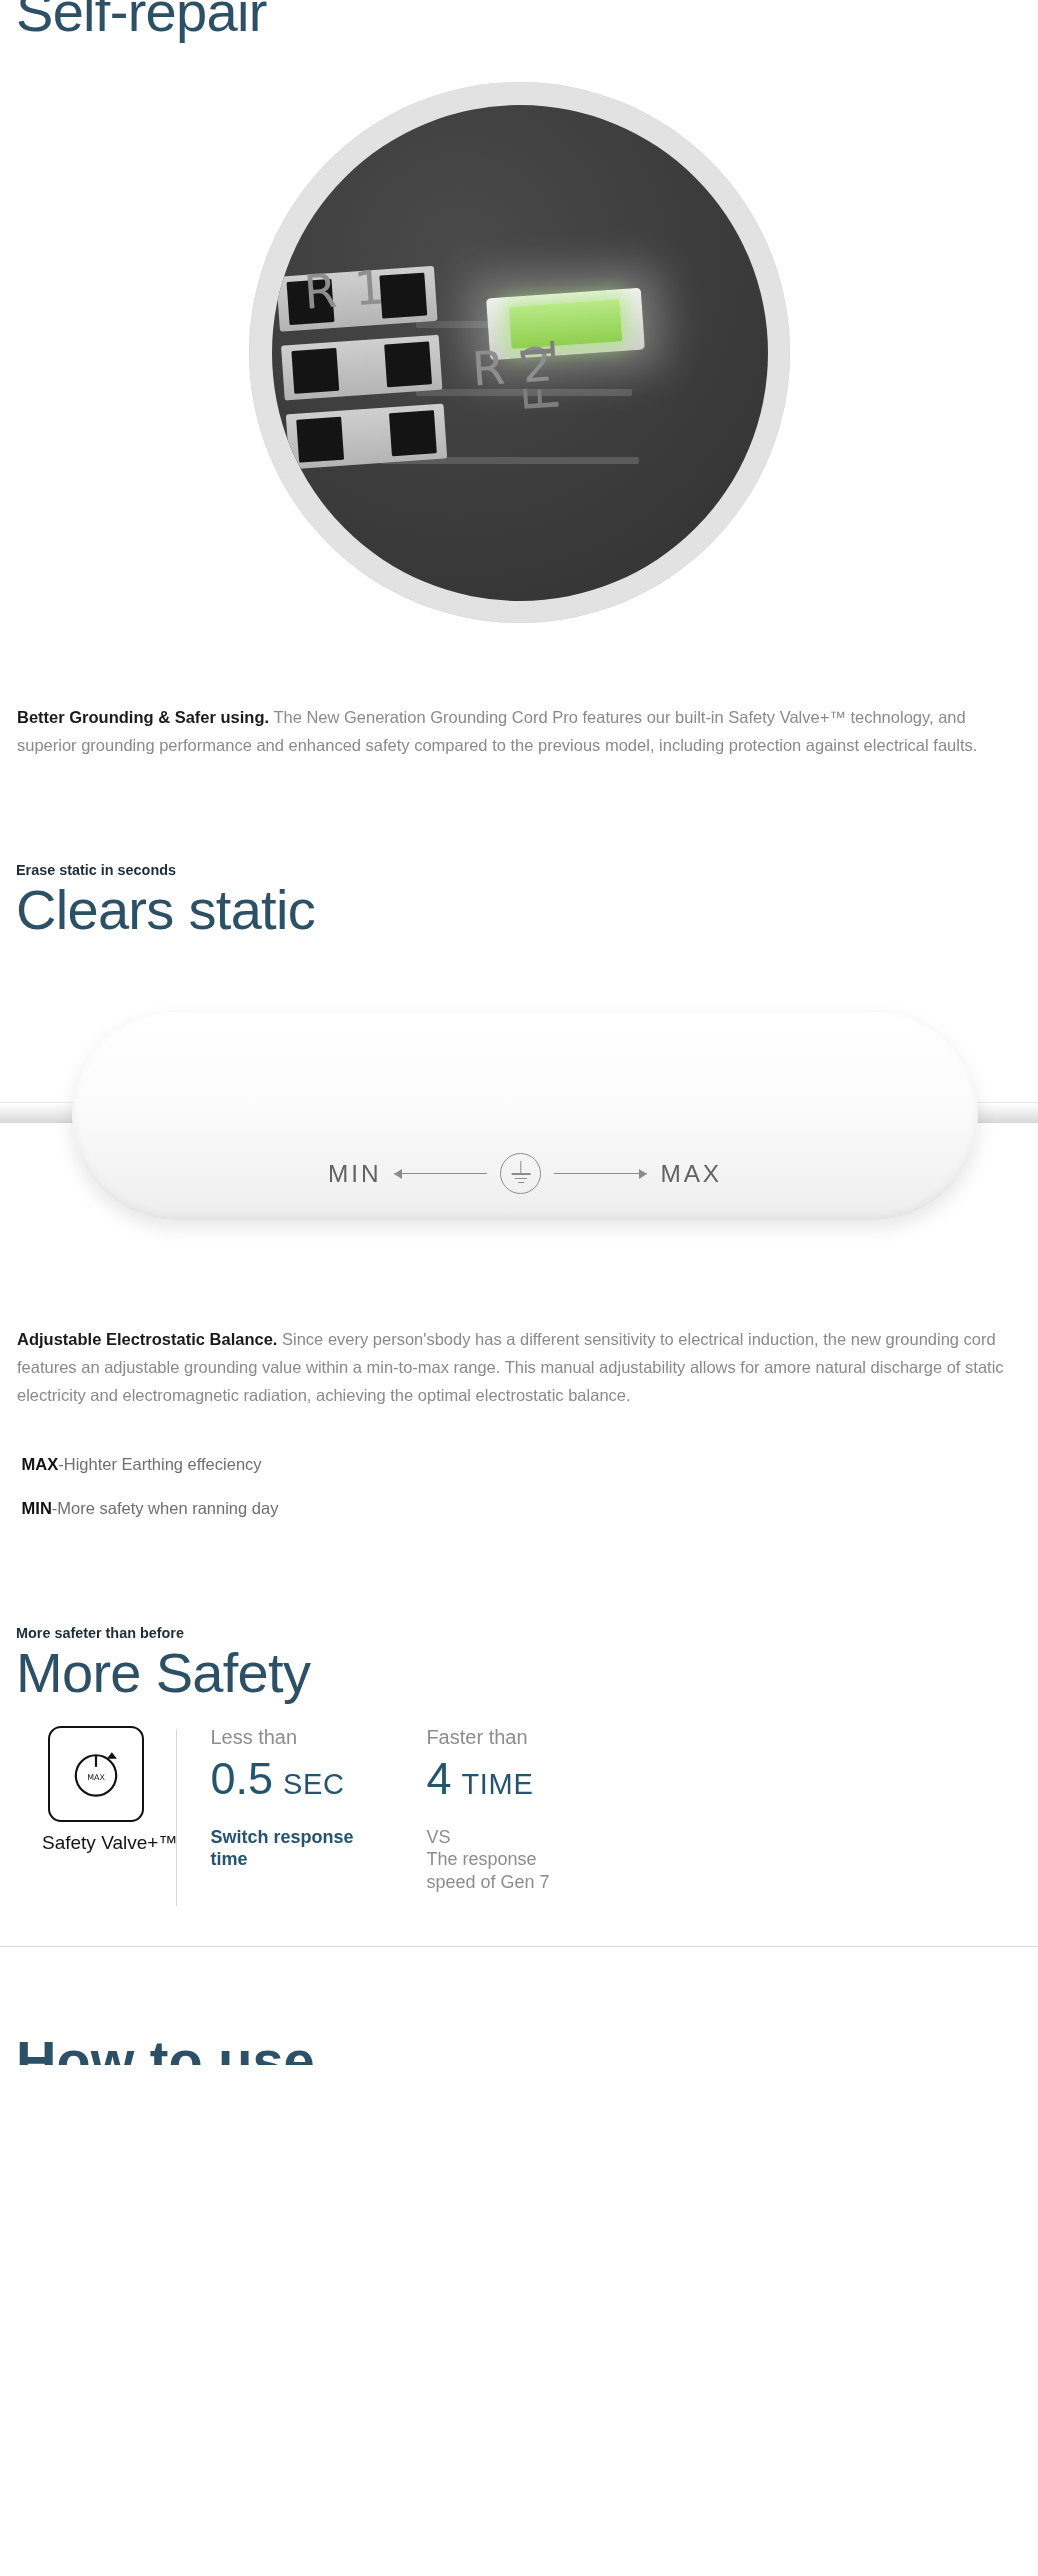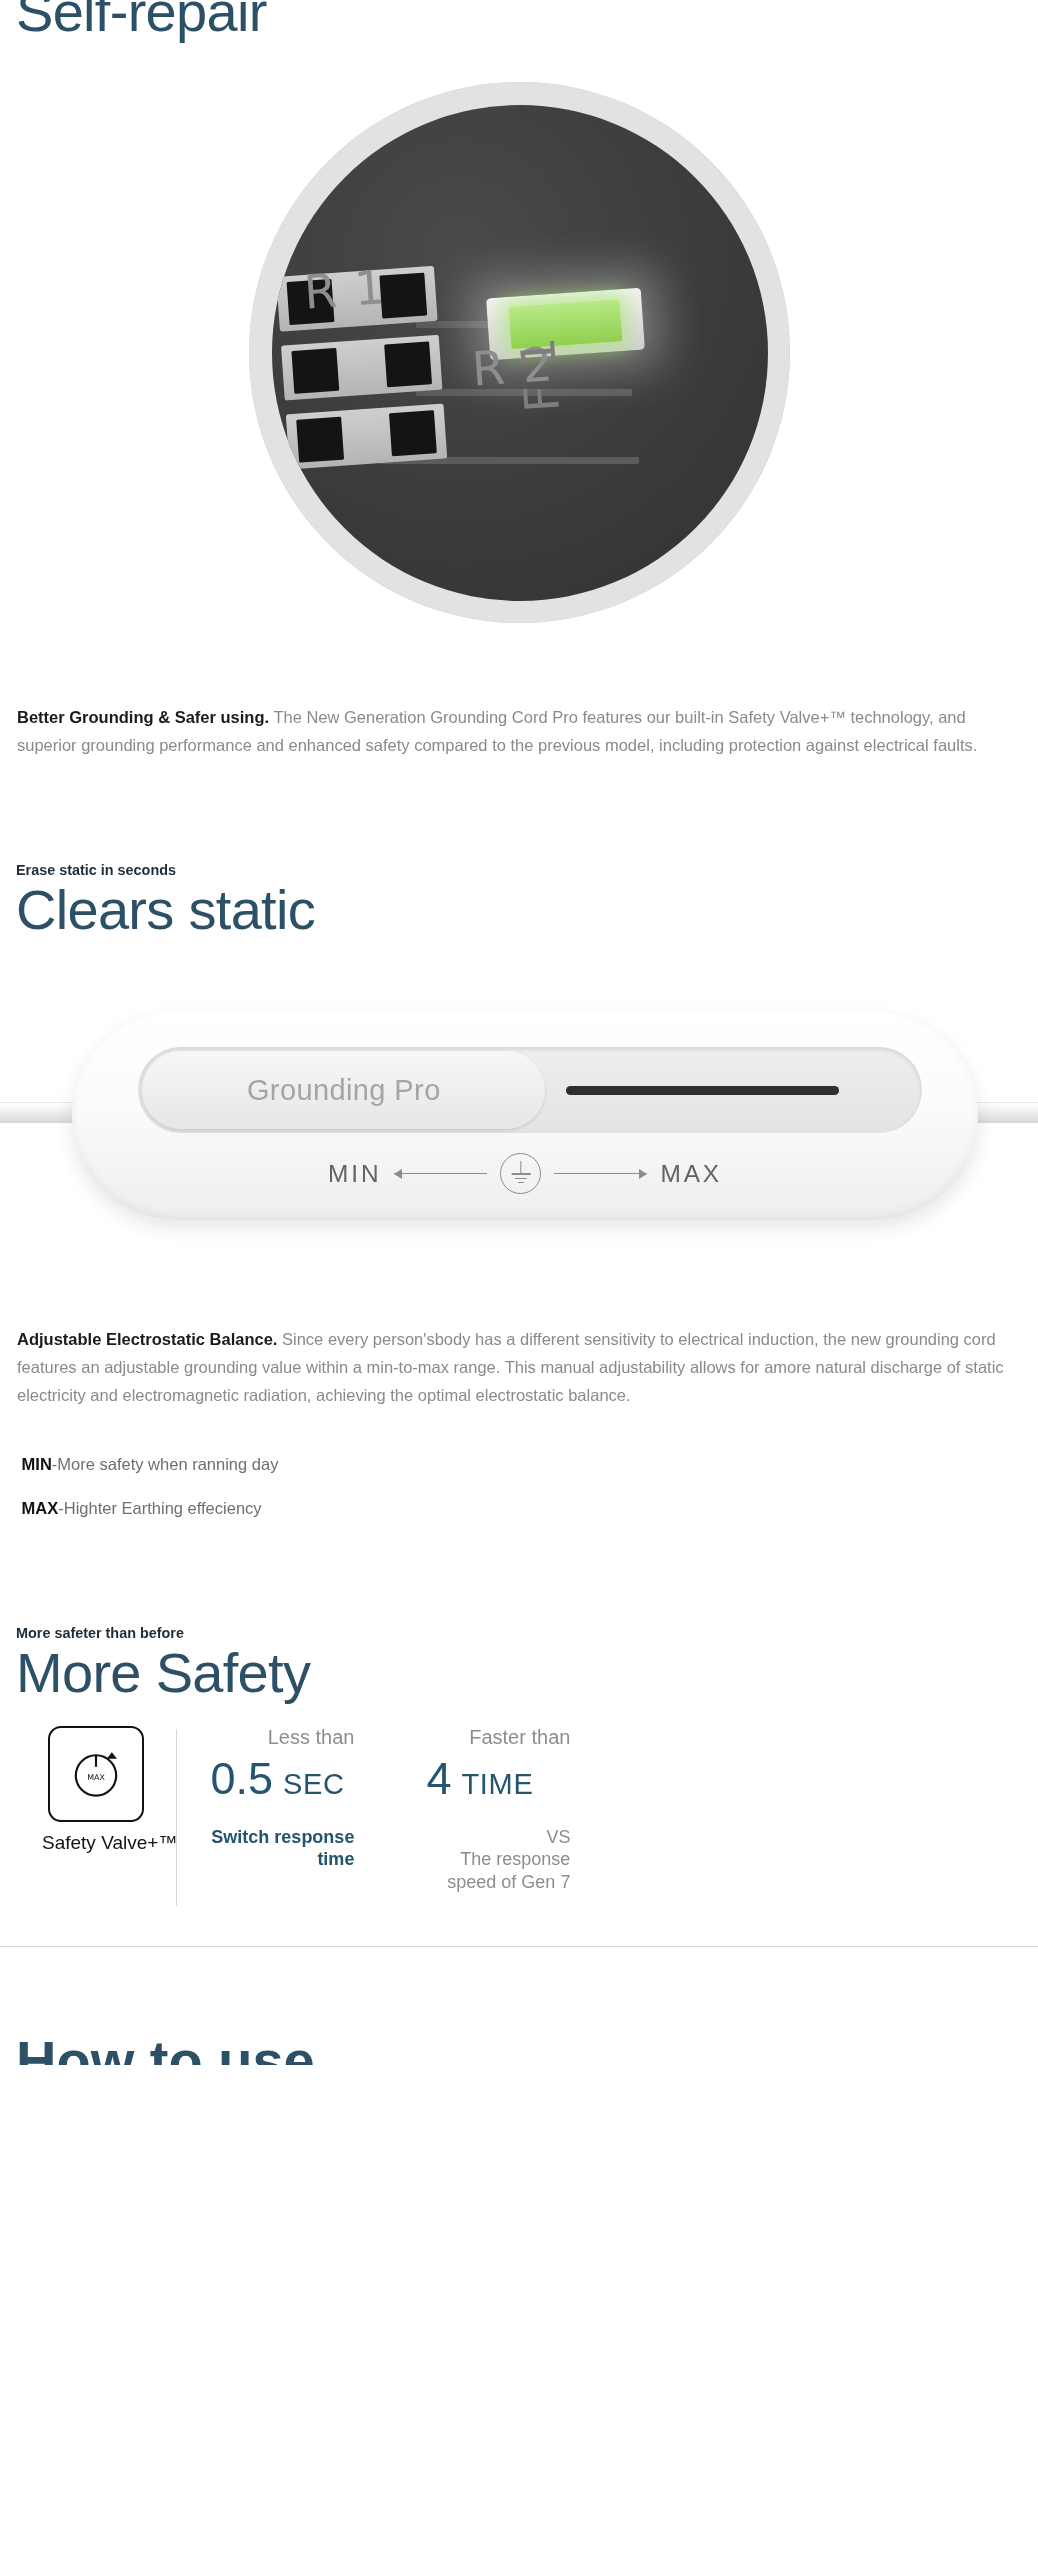--- a/index.html
+++ b/index.html
@@ -309,21 +309,21 @@
     margin-top: 10px;
     white-space: nowrap;
   }
   .divider {
     width: 1.4px;
     background: #d6d6d6;
     height: 177px;
     margin: 2.9px 33px 0 0;
     flex: 0 0 auto;
   }
-  .stat-col { flex: 0 0 auto; text-align: right; }
+  .stat-col { flex: 0 0 auto; }
   .stat-col.second { margin-left: 72px; }
   .stat-less {
     font-size: 20px;
     color: #8d8d8d;
     margin-bottom: 7.2px;
   }
   .stat-num {
     font-size: 45px;
     color: #24546e;
     line-height: 1;
@@ -410,26 +410,20 @@
 
   <div class="spacer-lg"></div>
 
   <section class="section">
     <p class="eyebrow">Erase static in seconds</p>
     <h2 class="title-big">Clears static</h2>
 
     <div class="cord-wrap">
       <div class="cord-line"></div>
       <div class="pod">
-        <div class="slider-track">
-          <div class="slider-slot"></div>
-          <div class="slider-knob">
-            <span class="knob-label">Grounding Pro</span>
-          </div>
-        </div>
         <div class="scale-row">
           <span class="scale-txt">MIN</span>
           <span class="arrow-l"></span>
           <span class="gnd-circle">
             <i class="gnd-v"></i>
               <i class="gnd-1"></i>
               <i class="gnd-2"></i>
               <i class="gnd-3"></i>
           </span>
           <span class="arrow-r"></span>
@@ -440,24 +434,24 @@
 
     <div class="spacer-sm"></div>
 
     <p class="para">
       <span class="strong">Adjustable Electrostatic Balance.</span><span> Since every person'sbody has a different sensitivity to electrical induction, the new grounding cord features an adjustable grounding value within a min-to-max range. This manual adjustability allows for amore natural discharge of static electricity and electromagnetic radiation, achieving the optimal electrostatic balance.</span>
     </p>
 
     <div style="height:7.2px"></div>
 
     <p class="bullet-line">
-      <span class="k">MIN</span><span>-More safety when ranning day</span>
+      <span class="k">MAX</span><span>-Highter Earthing effeciency</span>
     </p>
     <p class="bullet-line">
-      <span class="k">MAX</span><span>-Highter Earthing effeciency</span>
+      <span class="k">MIN</span><span>-More safety when ranning day</span>
     </p>
   </section>
 
   <div class="spacer-lg"></div>
 
   <section class="section">
     <p class="eyebrow">More safeter than before</p>
     <h2 class="title-big">More Safety</h2>
 
     <div class="stats">

